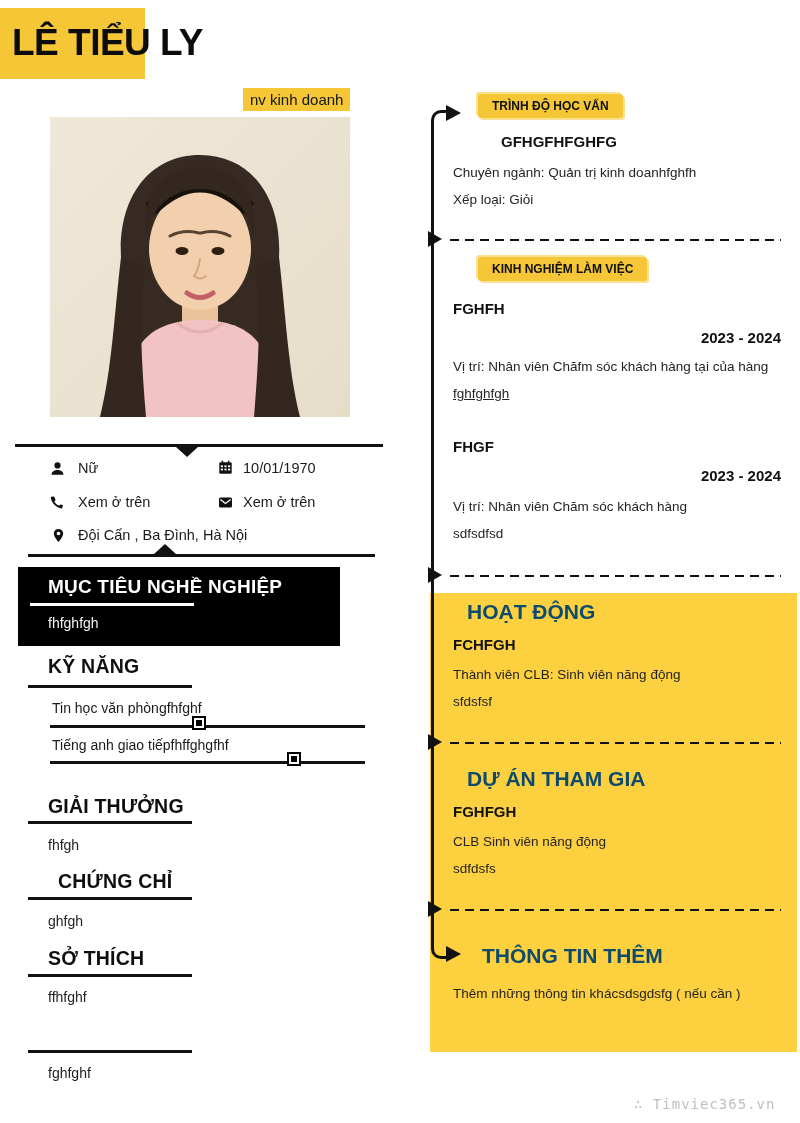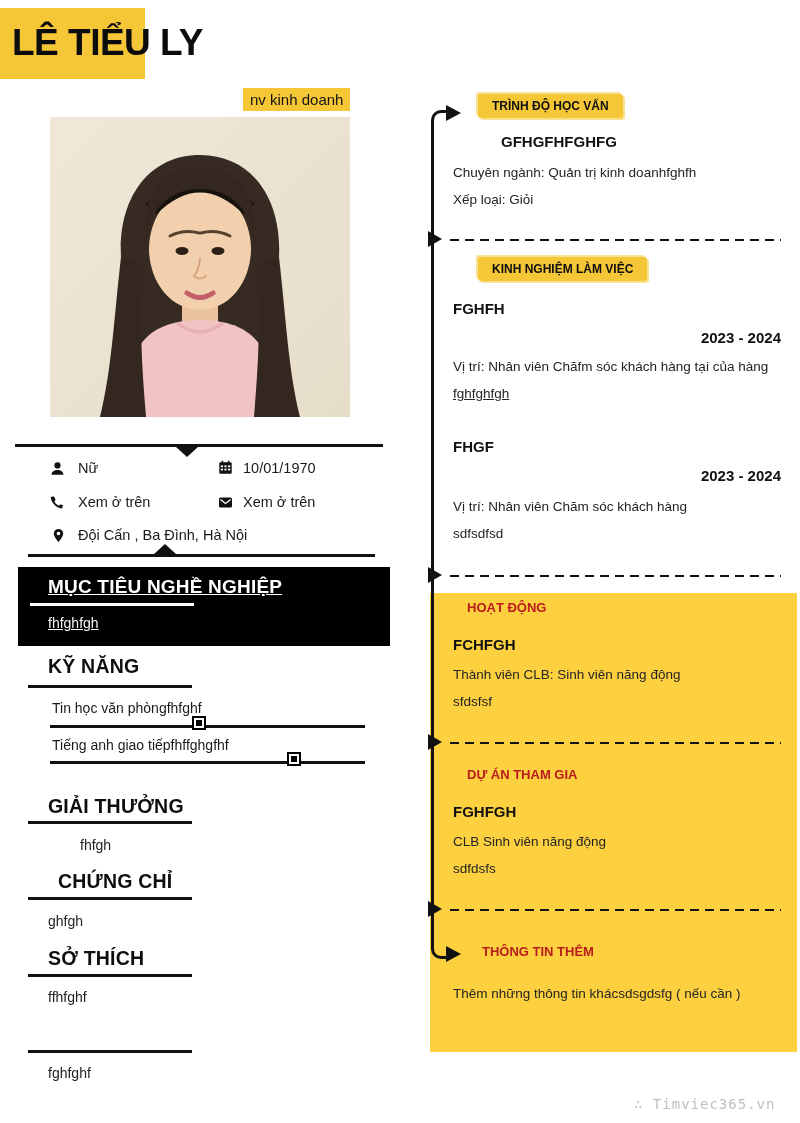--- a/index.html
+++ b/index.html
@@ -13,42 +13,42 @@
   .name-box{background:var(--hl);width:145px;height:71px;}
   .name-text{font-size:37px;font-weight:bold;letter-spacing:-0.5px;color:#0c0c0c;white-space:nowrap;}
   .job-hl{background:var(--hl);font-size:15px;padding:3px 7px;color:#151515;}
   
   .c-ico{width:15px;height:15px;display:block;}
   .c-label{font-size:14.5px;color:#1a1a1a;white-space:nowrap;}
   .rule{background:var(--ink);height:3px;}
   .tri-down{width:0;height:0;border-left:11px solid transparent;border-right:11px solid transparent;border-top:10px solid var(--ink);}
   .tri-up{width:0;height:0;border-left:11px solid transparent;border-right:11px solid transparent;border-bottom:10px solid var(--ink);}
   
-  .obj-box{background:#000;width:372px;height:79px;color:#fff;text-decoration:underline;}
+  .obj-box{background:#000;width:322px;height:79px;color:#fff;}
   .obj-title{font-size:19px;font-weight:bold;margin:9px 0 0 30px;letter-spacing:0.2px;}
   .obj-rule{background:#fff;height:3px;width:164px;margin:5px 0 0 12px;}
   .obj-content{font-size:14px;margin:9px 0 0 30px;color:#f4f4f4;}
   
   .sec-h{font-size:19.5px;font-weight:bold;color:#0e0e0e;white-space:nowrap;letter-spacing:0.2px;}
   .sec-rule{background:var(--ink);height:3px;width:164px;}
   .sec-body{font-size:14px;color:#222;}
   
   .skill-label{font-size:14px;color:#1a1a1a;white-space:nowrap;}
   .skill-line{width:315px;height:3px;background:var(--ink);}
   .skill-handle{position:absolute;top:-7px;width:6px;height:6px;background:#000;border:2px solid #fff;outline:2px solid #000;}
   
   .panel{background:var(--panel);width:367px;height:459px;}
   .vline{width:3px;background:var(--ink);}
   .elbow-top{width:16px;height:14px;border-left:3px solid var(--ink);border-top:3px solid var(--ink);border-top-left-radius:10px;}
   .elbow-bot{width:16px;height:16px;border-left:3px solid var(--ink);border-bottom:3px solid var(--ink);border-bottom-left-radius:10px;}
   .arrow-r{width:0;height:0;border-top:8px solid transparent;border-bottom:8px solid transparent;border-left:15px solid var(--ink);}
   .dash{height:2px;width:331px;background:repeating-linear-gradient(90deg,var(--ink) 0 9px,transparent 9px 15px);}
   .tri-r{width:0;height:0;border-top:8px solid transparent;border-bottom:8px solid transparent;border-left:14px solid var(--ink);}
   .r-hl{background:var(--hl);display:inline-block;padding:5px 14px;font-size:12px;font-weight:bold;color:#0e0e0e;border-radius:3px;box-shadow:2px 2px 0 rgba(245,198,54,.55),-2px -2px 0 rgba(245,198,54,.55);white-space:nowrap;}
-  .r-h{font-size:13px;font-weight:bold;color:#b91c1c;white-space:nowrap;}
+  .r-h{font-size:21px;font-weight:bold;color:#0c4a6e;white-space:nowrap;}
   .r-org{font-size:15px;font-weight:bold;color:#111;white-space:nowrap;}
   .r-body{font-size:13.5px;color:#242424;white-space:nowrap;}
   .r-period{font-size:15px;font-weight:bold;color:#111;width:328px;text-align:right;}
   
   .wm{font-family:"DejaVu Sans Mono","Liberation Mono",monospace;font-size:14px;color:#bfbfbf;letter-spacing:1px;}
 </style>
 </head>
 <body>
 
 <div class="page" style="--hl: #F5C636; --panel: #FDD040; --ink: #111111;">
@@ -159,21 +159,21 @@
     <div class="skill-handle" style="left: calc(48% - 7px);"></div>
   </div>
 
   <div class="abs skill-label" style="left:52px;top:737px;">Tiếng anh giao tiếpfhffghgfhf</div>
   <div class="abs skill-line" style="left:50px;top:761px;">
     <div class="skill-handle" style="left: calc(78% - 7px);"></div>
   </div>
 
   <div class="abs sec-h" style="left:48px;top:795px;">GIẢI THƯỞNG</div>
   <div class="abs sec-rule" style="left:28px;top:821px;"></div>
-  <div class="abs sec-body" style="left:48px;top:837px;margin-left:32px;">fhfgh</div>
+  <div class="abs sec-body" style="left:48px;top:837px;">fhfgh</div>
 
   <div class="abs sec-h" style="left:58px;top:870px;">CHỨNG CHỈ</div>
   <div class="abs sec-rule" style="left:28px;top:897px;"></div>
   <div class="abs sec-body" style="left:48px;top:913px;">ghfgh</div>
 
   <div class="abs sec-h" style="left:48px;top:947px;">SỞ THÍCH</div>
   <div class="abs sec-rule" style="left:28px;top:974px;"></div>
   <div class="abs sec-body" style="left:48px;top:989px;">ffhfghf</div>
 
   <div class="abs sec-rule" style="left:28px;top:1050px;"></div>

